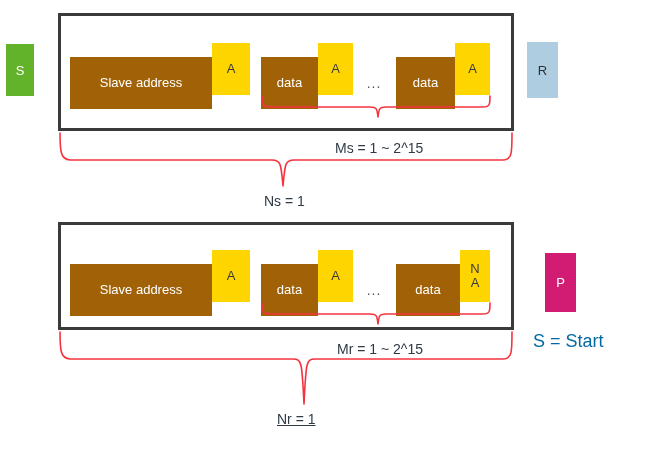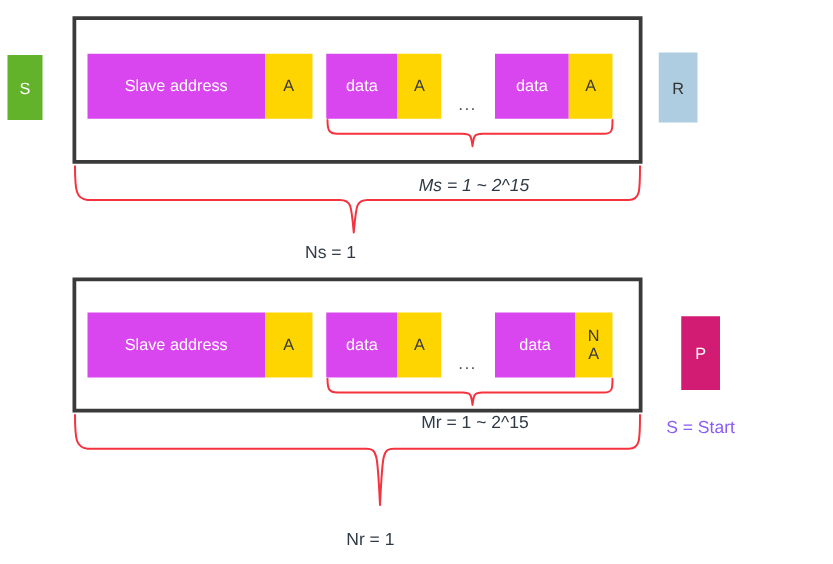--- a/index.html
+++ b/index.html
@@ -36,21 +36,21 @@
     position: absolute;
     box-sizing: border-box;
     display: flex;
     align-items: center;
     justify-content: center;
     font-size: 13px;
     line-height: 1.05;
     white-space: pre-line;
     text-align: center;
   }
-  .field.data   { background: #d946ef; color: #ffffff; }
+  .field.data   { background: #a16207; color: #ffffff; margin-top: 14px; }
   .field.ack    { background: #ffd500; color: #3a3a3a; }
   .ellipsis {
     position: absolute;
     display: flex;
     align-items: flex-end;
     justify-content: center;
     color: #555555;
     font-size: 14px;
     letter-spacing: 1px;
   }
@@ -84,37 +84,37 @@
     stroke-linejoin: round;
   }
 
   
   .caption {
     position: absolute;
     font-size: 14px;
     color: #2f3a46;
     white-space: nowrap;
   }
-  #label-ms { left: 335px; top: 140px; font-style: italic; }
-  #label-ns { left: 244px; top: 193px; }
-  #label-mr { left: 337px; top: 329px; }
-  #label-nr { left: 277px; top: 423px; }
+  #label-ms { left: 335px; top: 140px; }
+  #label-ns { left: 264px; top: 193px; }
+  #label-mr { left: 337px; top: 341px; }
+  #label-nr { left: 277px; top: 411px; text-decoration: underline; }
 
   
   #legend {
     position: absolute;
     left: 533px;
     top: 331px;
     display: flex;
     flex-direction: column;
     gap: 1px;
   }
   .legend-row {
-    font-size: 14px;
-    color: #8b5cf6;
+    font-size: 18px;
+    color: #0369a1;
     line-height: 20px;
     white-space: nowrap;
   }
 </style>
 </head>
 <body>
 
 <div id="stage">
 
   <div class="marker start" id="marker-start" style="left:6px; top:44px; width:28px; height:52px;">

